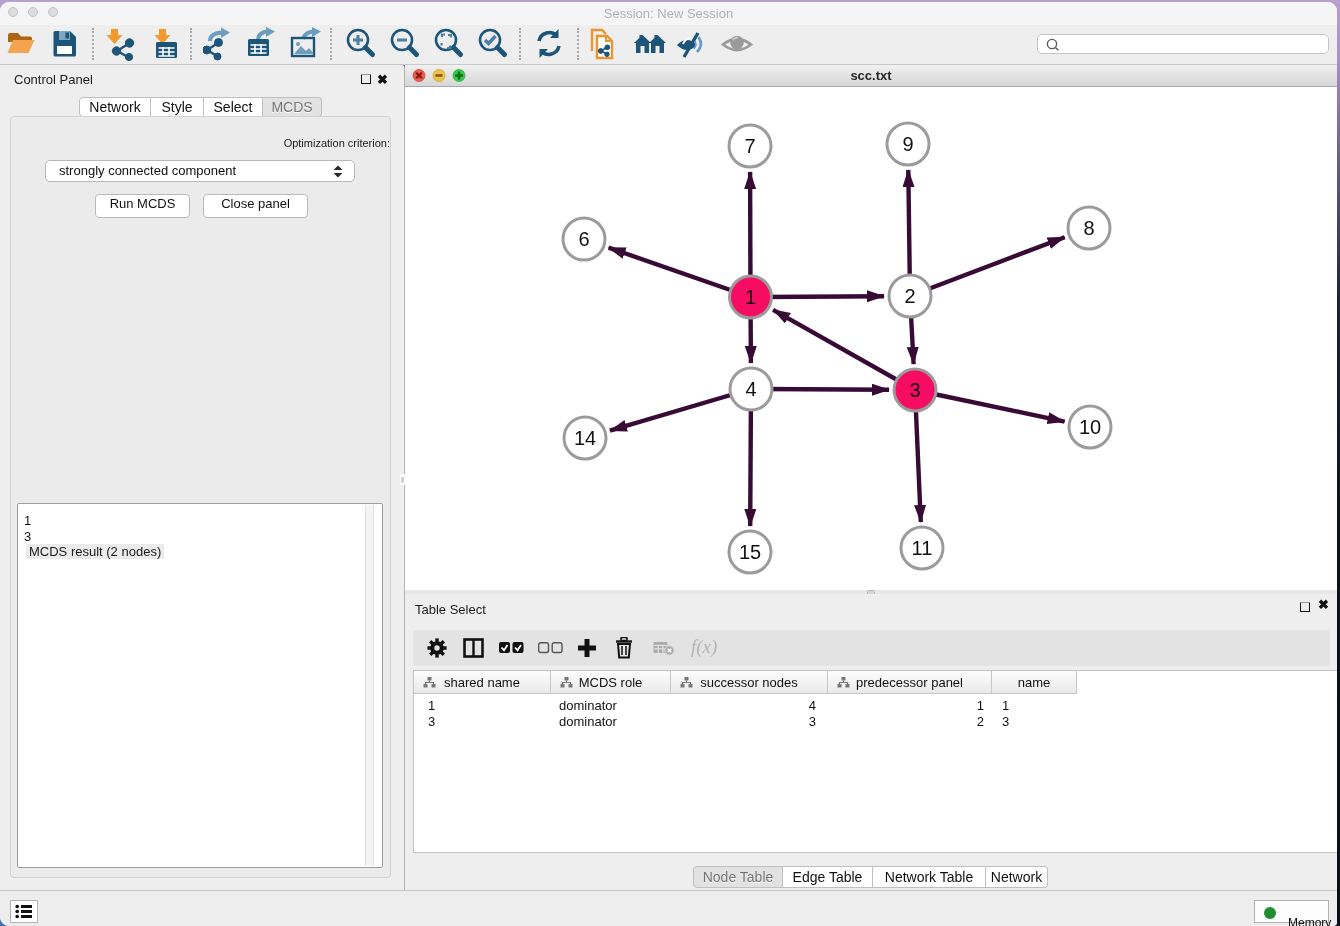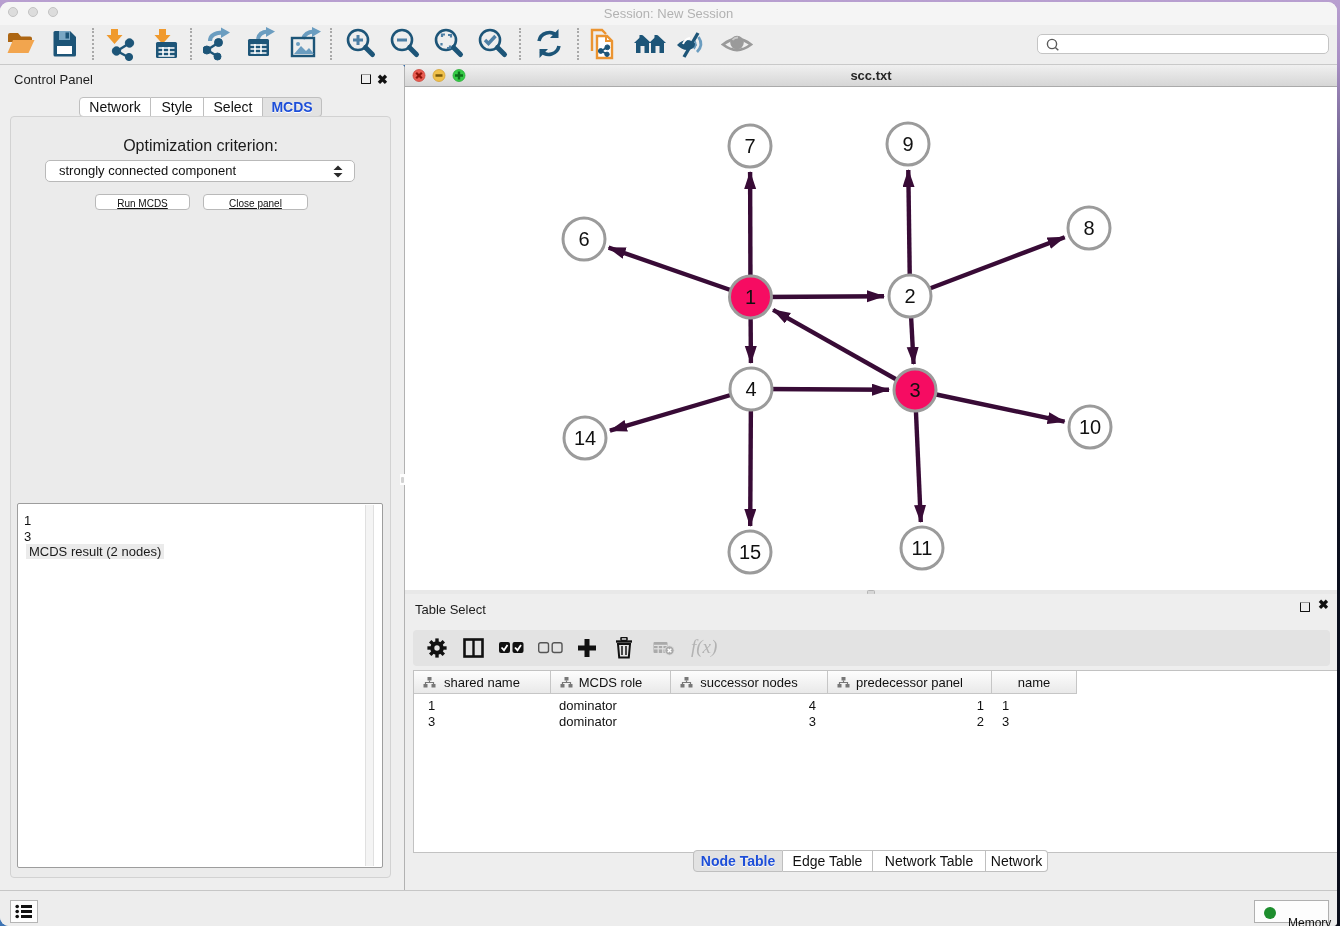--- a/index.html
+++ b/index.html
@@ -24,25 +24,25 @@
   #searchbox { position:absolute; left:1037px; top:8.5px; width:292px; height:20.5px; background:#fff; border:1px solid #c4c4c4; border-radius:5px; }
   
   #cpanel { position:absolute; left:0; top:63px; width:400px; height:825px; background:#eeeeee; }
   #cp-title { position:absolute; left:14px; top:7px; font-size:13px; color:#1c1c1c; }
   #cp-float { position:absolute; left:361px; top:9px; width:9.5px; height:9.5px; border:1.5px solid #111; border-radius:1px; border-top-color:#9a9a9a; }
   #cp-close { position:absolute; left:377px; top:7px; font-size:13px; font-weight:bold; color:#111; }
   .tabrow { position:absolute; display:flex; }
   .tab { height:20px; line-height:19px; font-size:14px; padding:0; background:#fff; border:1px solid #bfbfbf; border-left:none; color:#111; text-align:center; }
   .tab.first { border-left:1px solid #bfbfbf; border-radius:4px 0 0 4px; }
   .tab.last { border-radius:0 4px 4px 0; }
-  .tab.sel { background:#e2e2e2; color:#1d4ed8; text-shadow:0 1px 0 #fff;font-weight:bold; }
+  .tab.sel { background:#e2e2e2; color:#737373; text-shadow:0 1px 0 #fff; }
   #cp-inner { position:absolute; left:10px; top:51px; width:381px; height:762px; background:#ebebeb; border:1px solid #d2d2d2; border-radius:4px; }
-  #optlabel { position:absolute; left:0; top:20px; width:100%; text-align:center; font-size:16px; color:#1a1a1a; }
+  #optlabel { position:absolute; left:0; top:20px; width:100%; text-align:right; font-size:11px; color:#1a1a1a; }
   #combo { position:absolute; left:34px; top:43px; width:310px; height:22px; background:#fff; border:1px solid #b9b9b9; border-radius:5px; font-size:13px; line-height:20px; color:#111; padding-left:13px; }
-  .btn { position:absolute; top:77px; height:16px; background:#fff; border:1px solid #b9b9b9; border-radius:4px; font-size:10px; text-align:center; line-height:18px; color:#111;text-decoration:underline; }
+  .btn { position:absolute; top:77px; height:24px; background:#fff; border:1px solid #b9b9b9; border-radius:4px; font-size:13px; text-align:center; line-height:18px; color:#111; }
   #fieldset { position:absolute; left:6px; top:386px; width:366px; height:365px; border:1px solid #9d9d9d; border-radius:2px; background:#fff; }
   #fs-legend { position:absolute; left:8px; top:-8px; background:#ebebeb; padding:0 3px; font-size:13px; color:#1a1a1a;margin-top:48px; }
   #fs-text { position:absolute; left:6px; top:9px; font-size:13px; line-height:16px; color:#111; }
   #fs-scroll { position:absolute; right:8px; top:1px; bottom:1px; width:9px; background:#f4f4f4; border-left:1px solid #e0e0e0; border-right:1px solid #e0e0e0; }
   
   #vsplit { position:absolute; left:400px; top:63px; width:5px; height:825px; background:#efefef; border-right:1px solid #b2b2b2; }
   #vknob { position:absolute; left:399.5px; top:472px; width:5px; height:11px; background:#fdfdfd; border:none; }
   
   #netwin { position:absolute; left:405px; top:63px; width:932px; height:525px; background:#fff; }
   #nettitle { position:absolute; left:0; top:0; width:100%; height:22px; background:linear-gradient(#f0f0f0,#d6d6d6); border-bottom:1px solid #aaaaaa; }
@@ -54,21 +54,21 @@
   #tp-title { position:absolute; left:10px; top:8px; font-size:13px; color:#1c1c1c; }
   #tp-float { position:absolute; left:895px; top:8px; width:9.5px; height:9.5px; border:1.5px solid #111; border-radius:1px; border-top-color:#9a9a9a; }
   #tp-close { position:absolute; left:913px; top:3px; font-size:13px; font-weight:bold; color:#111; }
   #tp-toolbar { position:absolute; left:8px; top:36px; width:917px; height:36px; background:#e3e3e3; border-radius:4px; }
   #ttable { position:absolute; left:8px; top:76px; width:926px; height:183px; background:#fff; border:1px solid #c2c2c2; }
   .hcell { position:absolute; top:0; height:23px; background:linear-gradient(#fdfdfd,#e9e9e9); border-right:1px solid #c6c6c6; border-bottom:1px solid #c6c6c6; font-size:13px; color:#111; }
   .hlabel { position:absolute; top:4px; width:100%; text-align:center; }
   .hicon { position:absolute; left:9px; top:6px; }
   .cell { position:absolute; font-size:13px; color:#111; height:16px; line-height:16px; }
   
-  #btabs { position:absolute; left:288px; top:256px; display:flex; }
+  #btabs { position:absolute; left:288px; top:272px; display:flex; }
   
   #statusbar { position:absolute; left:0; top:888px; width:1337px; height:36px; background:#ededed; border-top:1px solid #c6c6c6; }
   #listbtn { position:absolute; left:10px; top:9px; width:28px; height:23px; background:#fdfdfd; border:1px solid #b5b5b5; }
   #membtn { position:absolute; left:1254px; top:9px; width:75px; height:23px; background:#fdfdfd; border:1px solid #b0b0b0; font-size:12px; color:#111; }
   #memdot { position:absolute; left:9px; top:6px; width:12px; height:12px; border-radius:50%; background:#1e8e2e; }
 </style>
 </head>
 <body>
 <div style="position:absolute;left:0;top:910px;width:16px;height:16px;background:#3d74b4;"></div>
 <div id="win">

